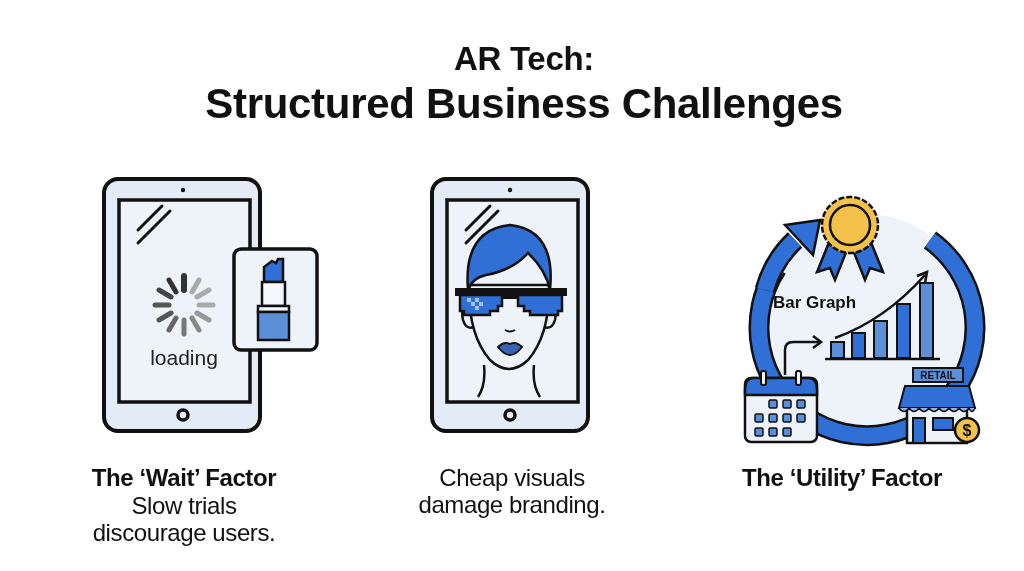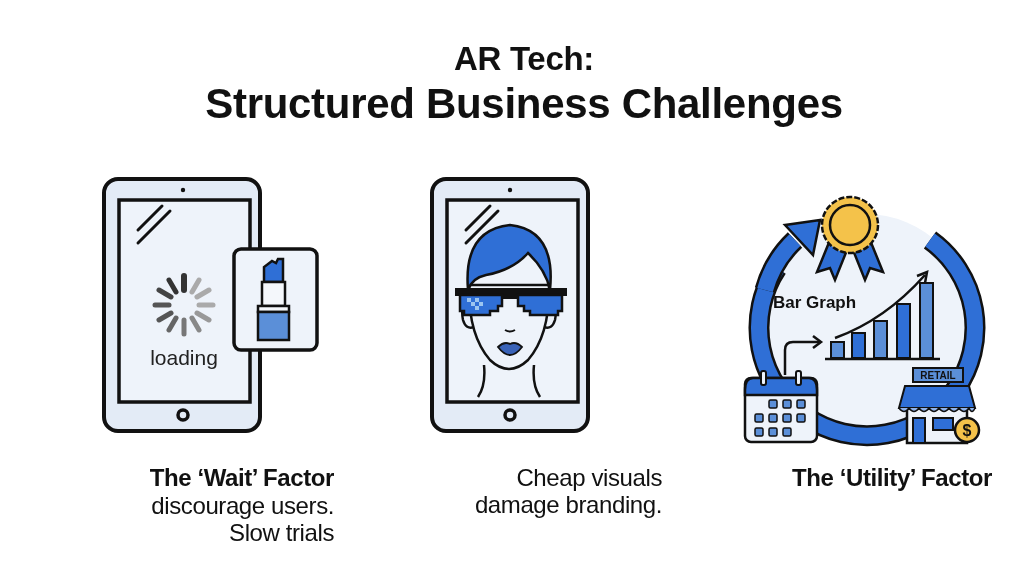--- a/index.html
+++ b/index.html
@@ -1,21 +1,21 @@
 <!DOCTYPE html>
 <html><head>
 <meta charset="utf-8">
 <style>
   html, body { margin:0; padding:0; background:#ffffff; }
   body { width:1024px; height:571px; position:relative; overflow:hidden; font-family:"Liberation Sans", sans-serif; color:#111; }
   .title { position:absolute; left:0; width:1024px; text-align:center; font-weight:bold; color:#111; letter-spacing:-0.3px;margin-left:12px; }
   .title.l1 { top:40px; font-size:33px; }
   .title.l2 { top:80px; font-size:42px; }
   .panel-art { position:absolute; }
-  .caption { position:absolute; width:300px; text-align:right; }
+  .caption { position:absolute; width:300px; text-align:center; }
   .cap-h { font-weight:bold; font-size:24px; line-height:28px; color:#111; letter-spacing:-0.4px; }
   .cap-b { font-size:24px; line-height:27px; color:#111; letter-spacing:-0.4px; }
 </style>
 </head>
 <body>
 
 <div class="title l1">AR Tech:</div>
 <div class="title l2">Structured Business Challenges</div>
 
 <svg class="panel-art" style="left:100px;top:175px" width="225" height="262" viewBox="0 0 225 262">
@@ -145,22 +145,22 @@
     </g>
     <rect x="178" y="228" width="12" height="25" fill="#2f6fd6" stroke="#111" stroke-width="2"></rect>
     <rect x="198" y="228" width="20" height="12" fill="#2f6fd6" stroke="#111" stroke-width="2"></rect>
     <circle cx="232" cy="240" r="12" fill="#f4c24a" stroke="#111" stroke-width="2.5"></circle>
     <text x="232" y="246" text-anchor="middle" font-family="Liberation Sans, sans-serif" font-weight="bold" font-size="16" fill="#111">$</text>
   </g>
 </svg>
 
 <div class="caption" style="left:34px;top:464px">
   <div class="cap-h">The ‘Wait’ Factor</div>
+  <div class="cap-b">Slow trials</div>
   <div class="cap-b">discourage users.</div>
-  <div class="cap-b">Slow trials</div>
 </div>
 <div class="caption" style="left:362px;top:464px">
   <div class="cap-b">Cheap visuals</div>
   <div class="cap-b">damage branding.</div>
 </div>
 <div class="caption" style="left:692px;top:464px">
   <div class="cap-h">The ‘Utility’ Factor</div>
 </div>
 
 </body></html>

